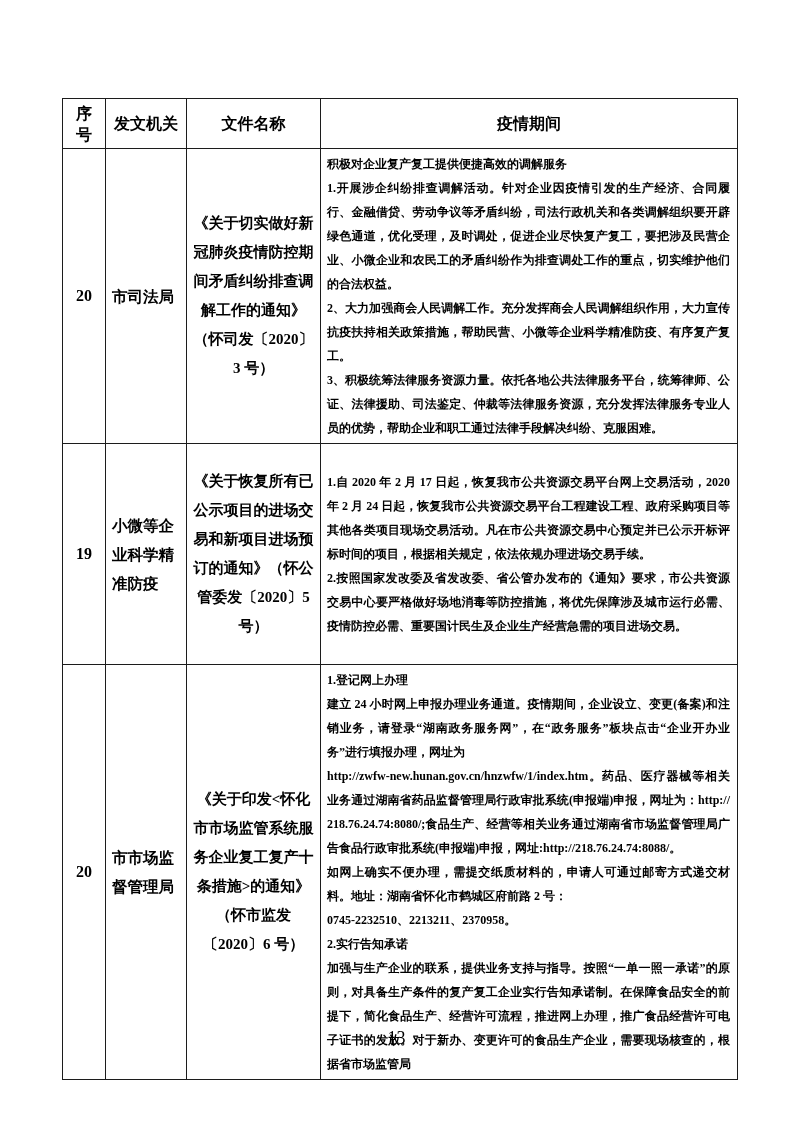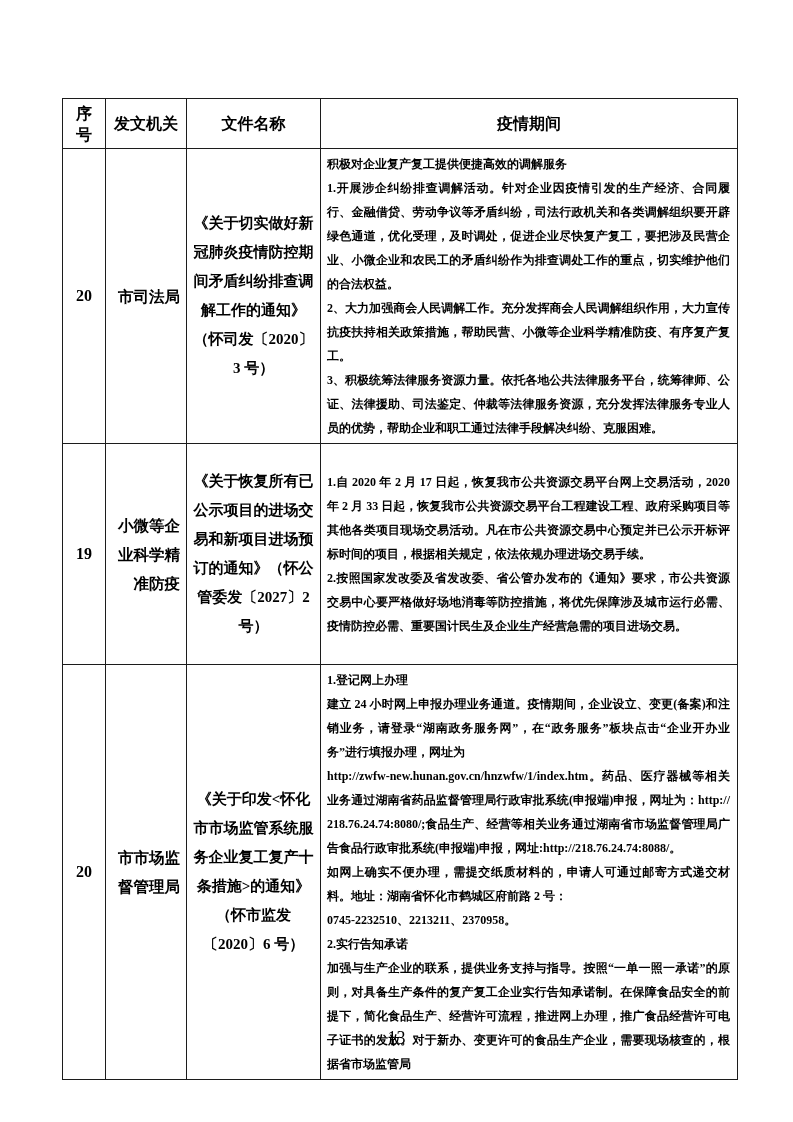--- a/index.html
+++ b/index.html
@@ -36,21 +36,21 @@
     text-align: center;
     padding: 14px 4px;
   }
   th.hdr-no { padding: 2px 11px; }
   td.cell-no {
     text-align: center;
     font-size: 16px;
     padding: 0 2px;
   }
   td.cell-agency {
-    text-align: right;
+    text-align: left;
     font-size: 15.5px;
     line-height: 29px;
     padding: 0 6px;
   }
   td.cell-doc {
     text-align: center;
     font-size: 15px;
     line-height: 29px;
     padding: 0 5px;
   }
@@ -103,22 +103,22 @@
         <td class="cell-agency">市司法局</td>
         <td class="cell-doc">《关于切实做好新冠肺炎疫情防控期间矛盾纠纷排查调解工作的通知》（怀司发〔2020〕3 号）</td>
         <td class="cell-content">积极对企业复产复工提供便捷高效的调解服务
 1.开展涉企纠纷排查调解活动。针对企业因疫情引发的生产经济、合同履行、金融借贷、劳动争议等矛盾纠纷，司法行政机关和各类调解组织要开辟绿色通道，优化受理，及时调处，促进企业尽快复产复工，要把涉及民营企业、小微企业和农民工的矛盾纠纷作为排查调处工作的重点，切实维护他们的合法权益。
 2、大力加强商会人民调解工作。充分发挥商会人民调解组织作用，大力宣传抗疫扶持相关政策措施，帮助民营、小微等企业科学精准防疫、有序复产复工。
 3、积极统筹法律服务资源力量。依托各地公共法律服务平台，统筹律师、公证、法律援助、司法鉴定、仲裁等法律服务资源，充分发挥法律服务专业人员的优势，帮助企业和职工通过法律手段解决纠纷、克服困难。</td>
       </tr>
       <tr class="row-19">
         <td class="cell-no">19</td>
         <td class="cell-agency">小微等企业科学精准防疫</td>
-        <td class="cell-doc">《关于恢复所有已公示项目的进场交易和新项目进场预订的通知》（怀公管委发〔2027〕2 号）</td>
-        <td class="cell-content">1.自 2020 年 2 月 17 日起，恢复我市公共资源交易平台网上交易活动，2020 年 2 月 33 日起，恢复我市公共资源交易平台工程建设工程、政府采购项目等其他各类项目现场交易活动。凡在市公共资源交易中心预定并已公示开标评标时间的项目，根据相关规定，依法依规办理进场交易手续。
+        <td class="cell-doc">《关于恢复所有已公示项目的进场交易和新项目进场预订的通知》（怀公管委发〔2020〕5 号）</td>
+        <td class="cell-content">1.自 2020 年 2 月 17 日起，恢复我市公共资源交易平台网上交易活动，2020 年 2 月 24 日起，恢复我市公共资源交易平台工程建设工程、政府采购项目等其他各类项目现场交易活动。凡在市公共资源交易中心预定并已公示开标评标时间的项目，根据相关规定，依法依规办理进场交易手续。
 2.按照国家发改委及省发改委、省公管办发布的《通知》要求，市公共资源交易中心要严格做好场地消毒等防控措施，将优先保障涉及城市运行必需、疫情防控必需、重要国计民生及企业生产经营急需的项目进场交易。</td>
       </tr>
       <tr class="row-20">
         <td class="cell-no">20</td>
         <td class="cell-agency">市市场监督管理局</td>
         <td class="cell-doc">《关于印发&lt;怀化市市场监管系统服务企业复工复产十条措施&gt;的通知》（怀市监发〔2020〕6 号）</td>
         <td class="cell-content">1.登记网上办理
 建立 24 小时网上申报办理业务通道。疫情期间，企业设立、变更(备案)和注销业务，请登录“湖南政务服务网”，在“政务服务”板块点击“企业开办业务”进行填报办理，网址为
 http://zwfw-new.hunan.gov.cn/hnzwfw/1/index.htm。药品、医疗器械等相关业务通过湖南省药品监督管理局行政审批系统(申报端)申报，网址为：http://218.76.24.74:8080/;食品生产、经营等相关业务通过湖南省市场监督管理局广告食品行政审批系统(申报端)申报，网址:http://218.76.24.74:8088/。
 如网上确实不便办理，需提交纸质材料的，申请人可通过邮寄方式递交材料。地址：湖南省怀化市鹤城区府前路 2 号：

